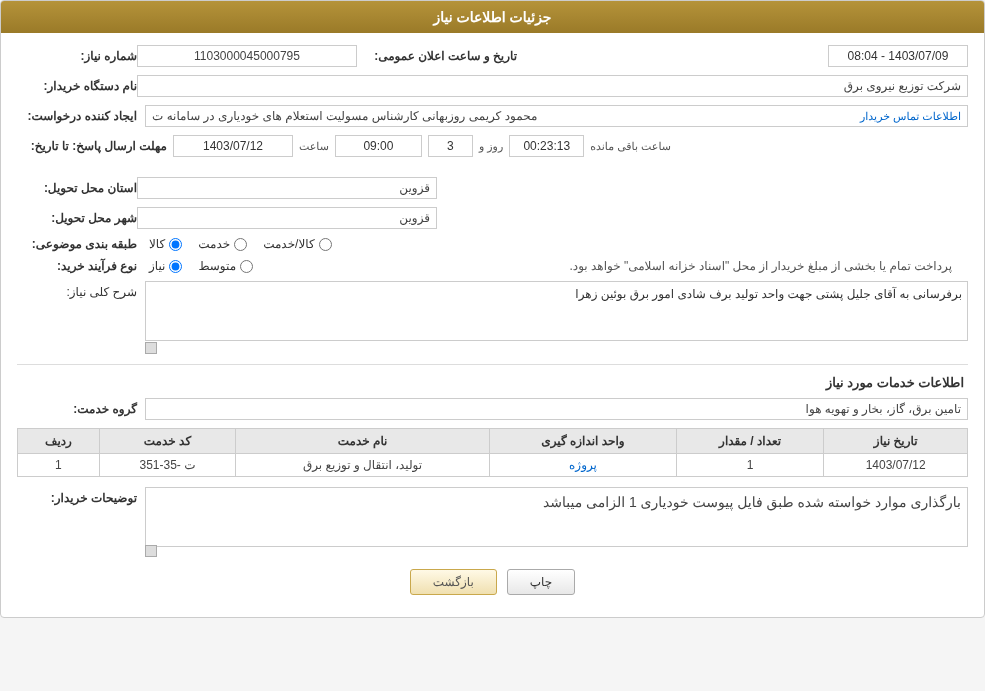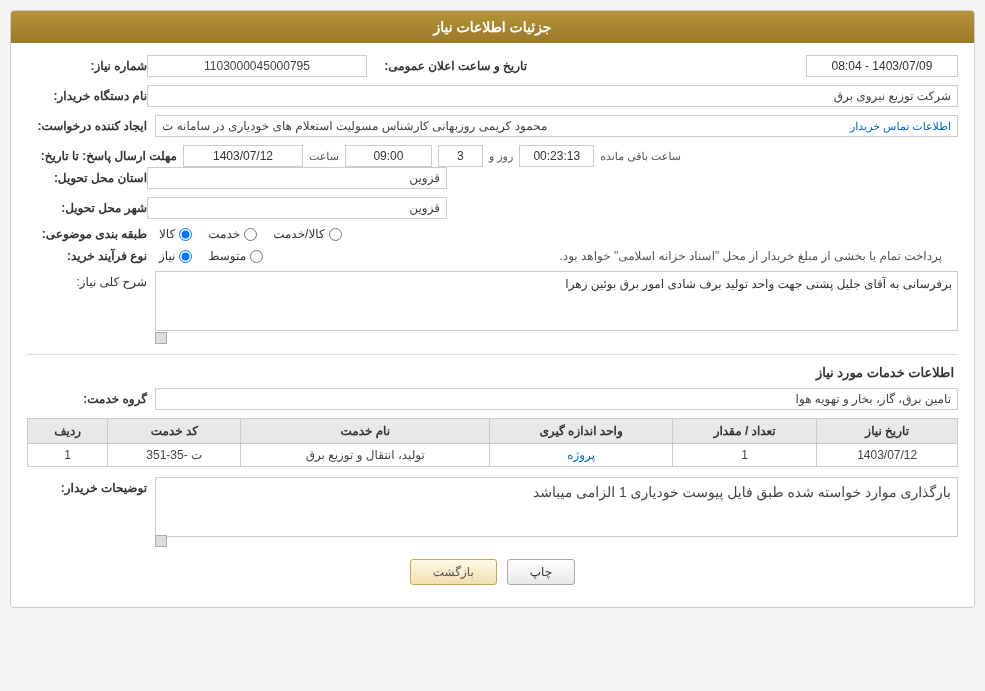--- a/index.html
+++ b/index.html
@@ -7,21 +7,20 @@
       font-family: Tahoma, Arial, sans-serif;
       background: #f0f0f0;
       direction: rtl;
       font-size: 12px;
       color: #333;
     }
     .page-wrapper {
       width: 985px;
       min-height: 691px;
       background: #f5f5f5;
-      padding: 10px;
     }
     .main-card {
       background: #fff;
       border: 1px solid #ccc;
       border-radius: 4px;
       overflow: hidden;
     }
     .card-header {
       background: linear-gradient(to bottom, #b5933a, #9a7a28);
       color: #fff;
@@ -53,38 +52,38 @@
       min-height: 22px;
       flex: 1;
       text-align: right;
       color: #444;
     }
     .date-box-left {
       border: 1px solid #ccc;
       background: #fff;
       padding: 3px 6px;
       min-height: 22px;
-      width: 152px;
+      width: 140px;
       text-align: center;
     }
     .moshkhas-row {
       display: flex;
       align-items: center;
       margin-bottom: 8px;
       gap: 8px;
     }
     .link-blue {
       color: #0066cc;
       text-decoration: none;
       font-size: 11px;
     }
     .mohlet-row {
       display: flex;
       align-items: center;
-      margin-bottom: 0;
+      margin-bottom: 20px;
       gap: 6px;
     }
     .mohlet-date {
       border: 1px solid #ccc;
       background: #fff;
       padding: 3px 6px;
       min-height: 22px;
       width: 120px;
       text-align: center;
     }

